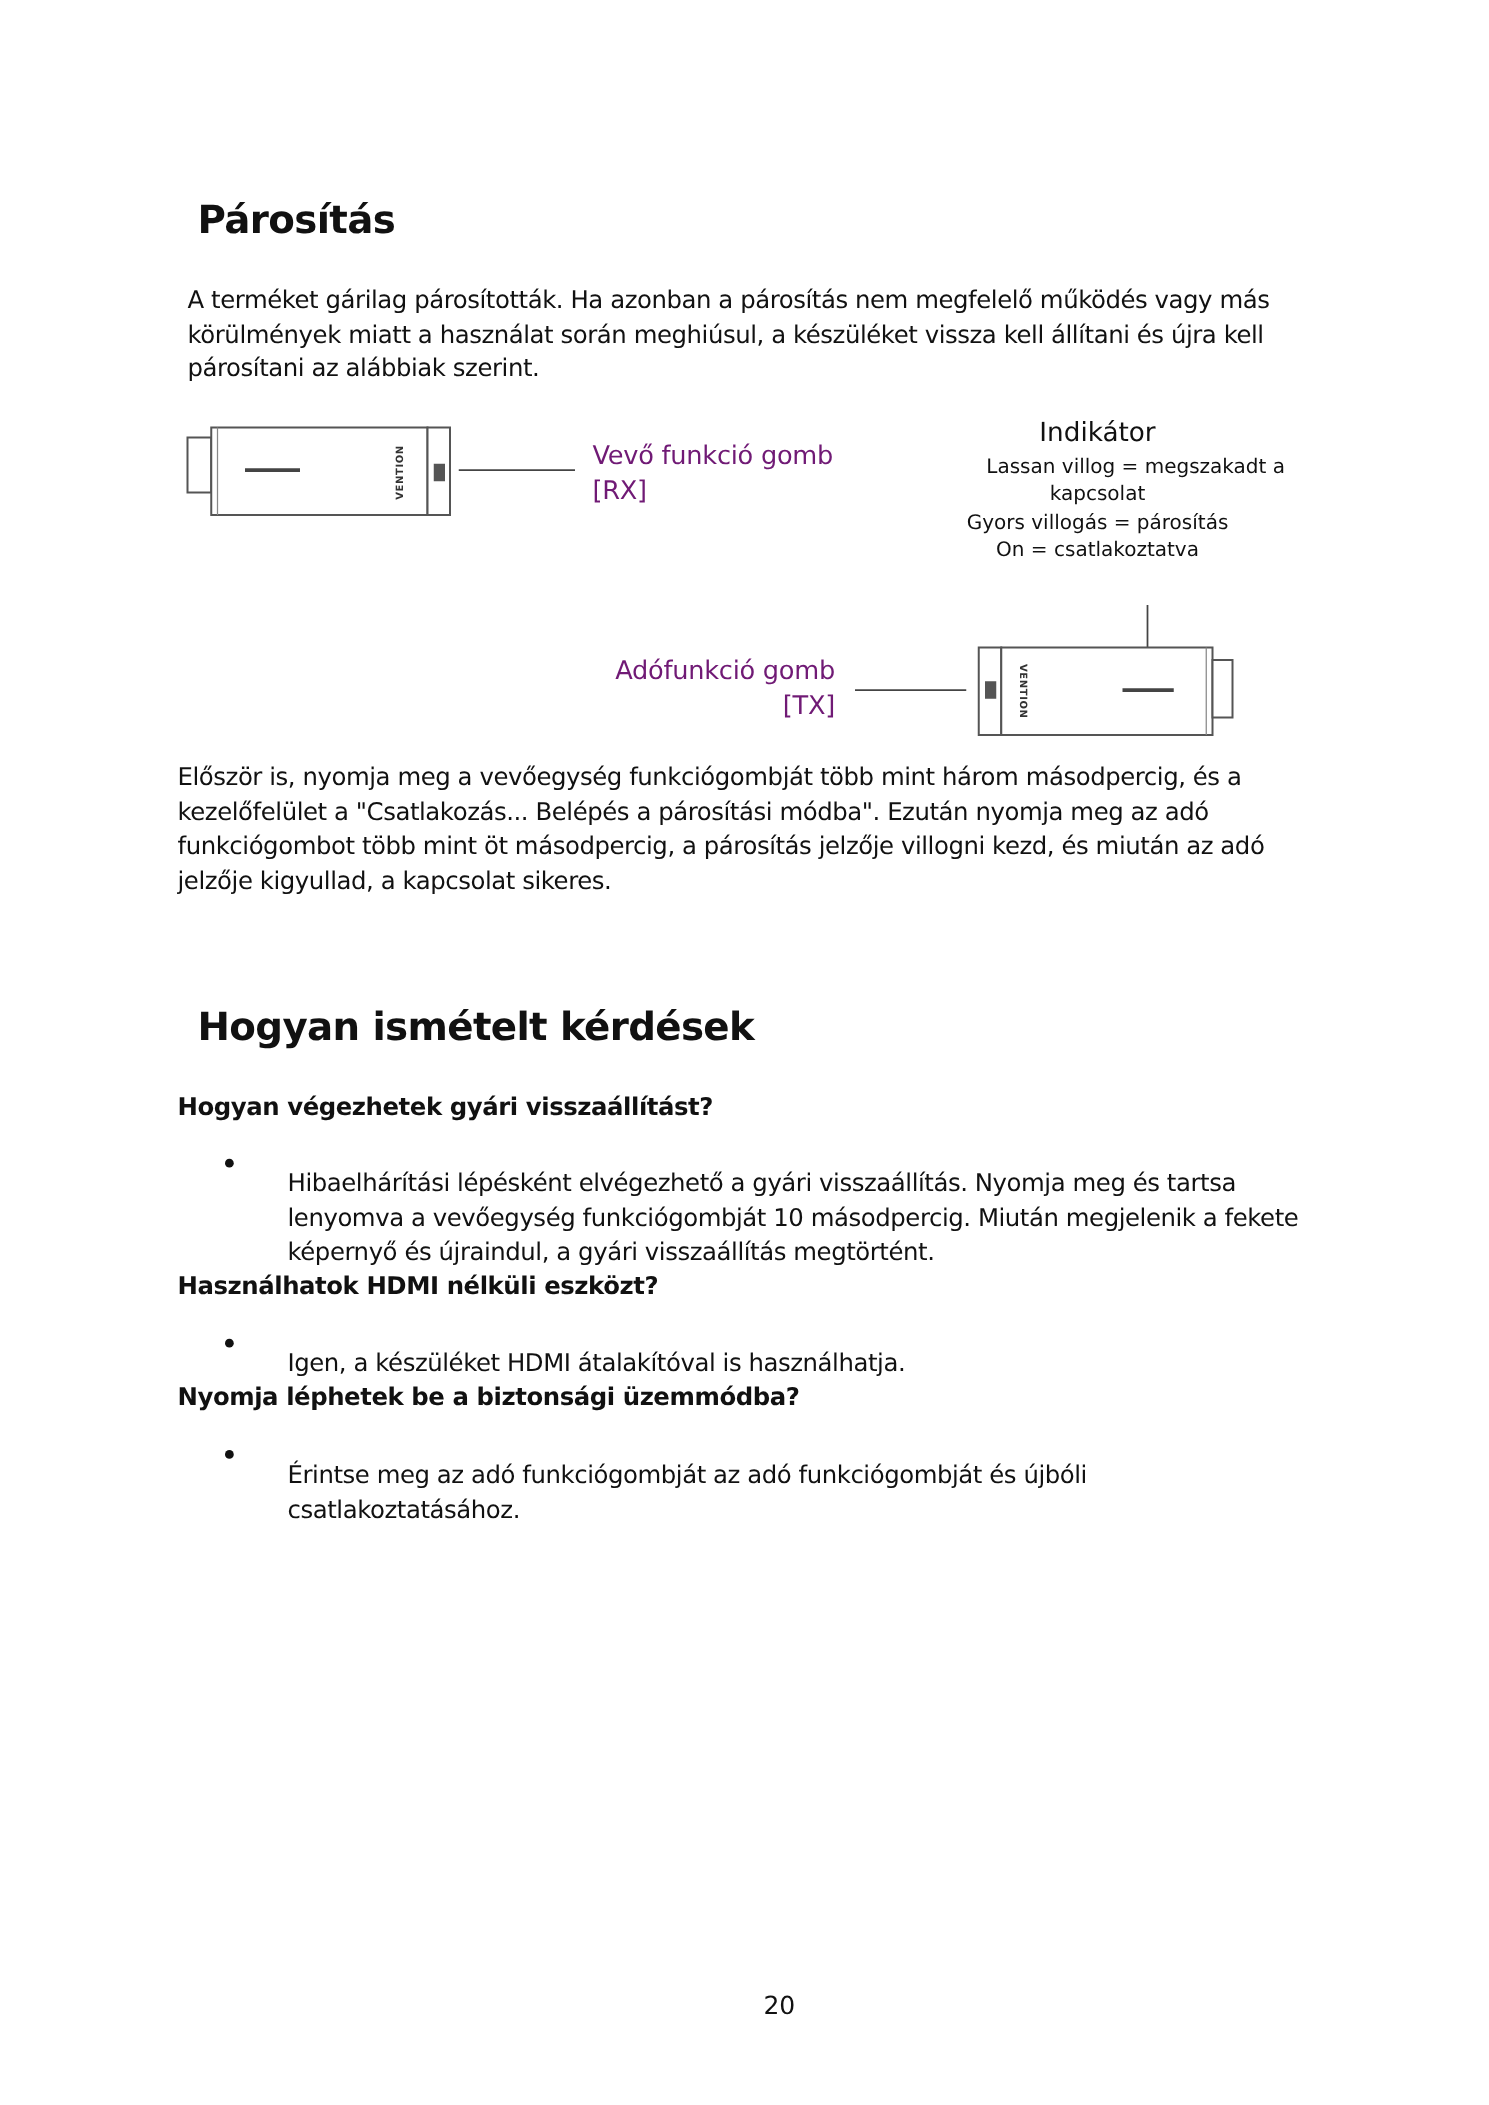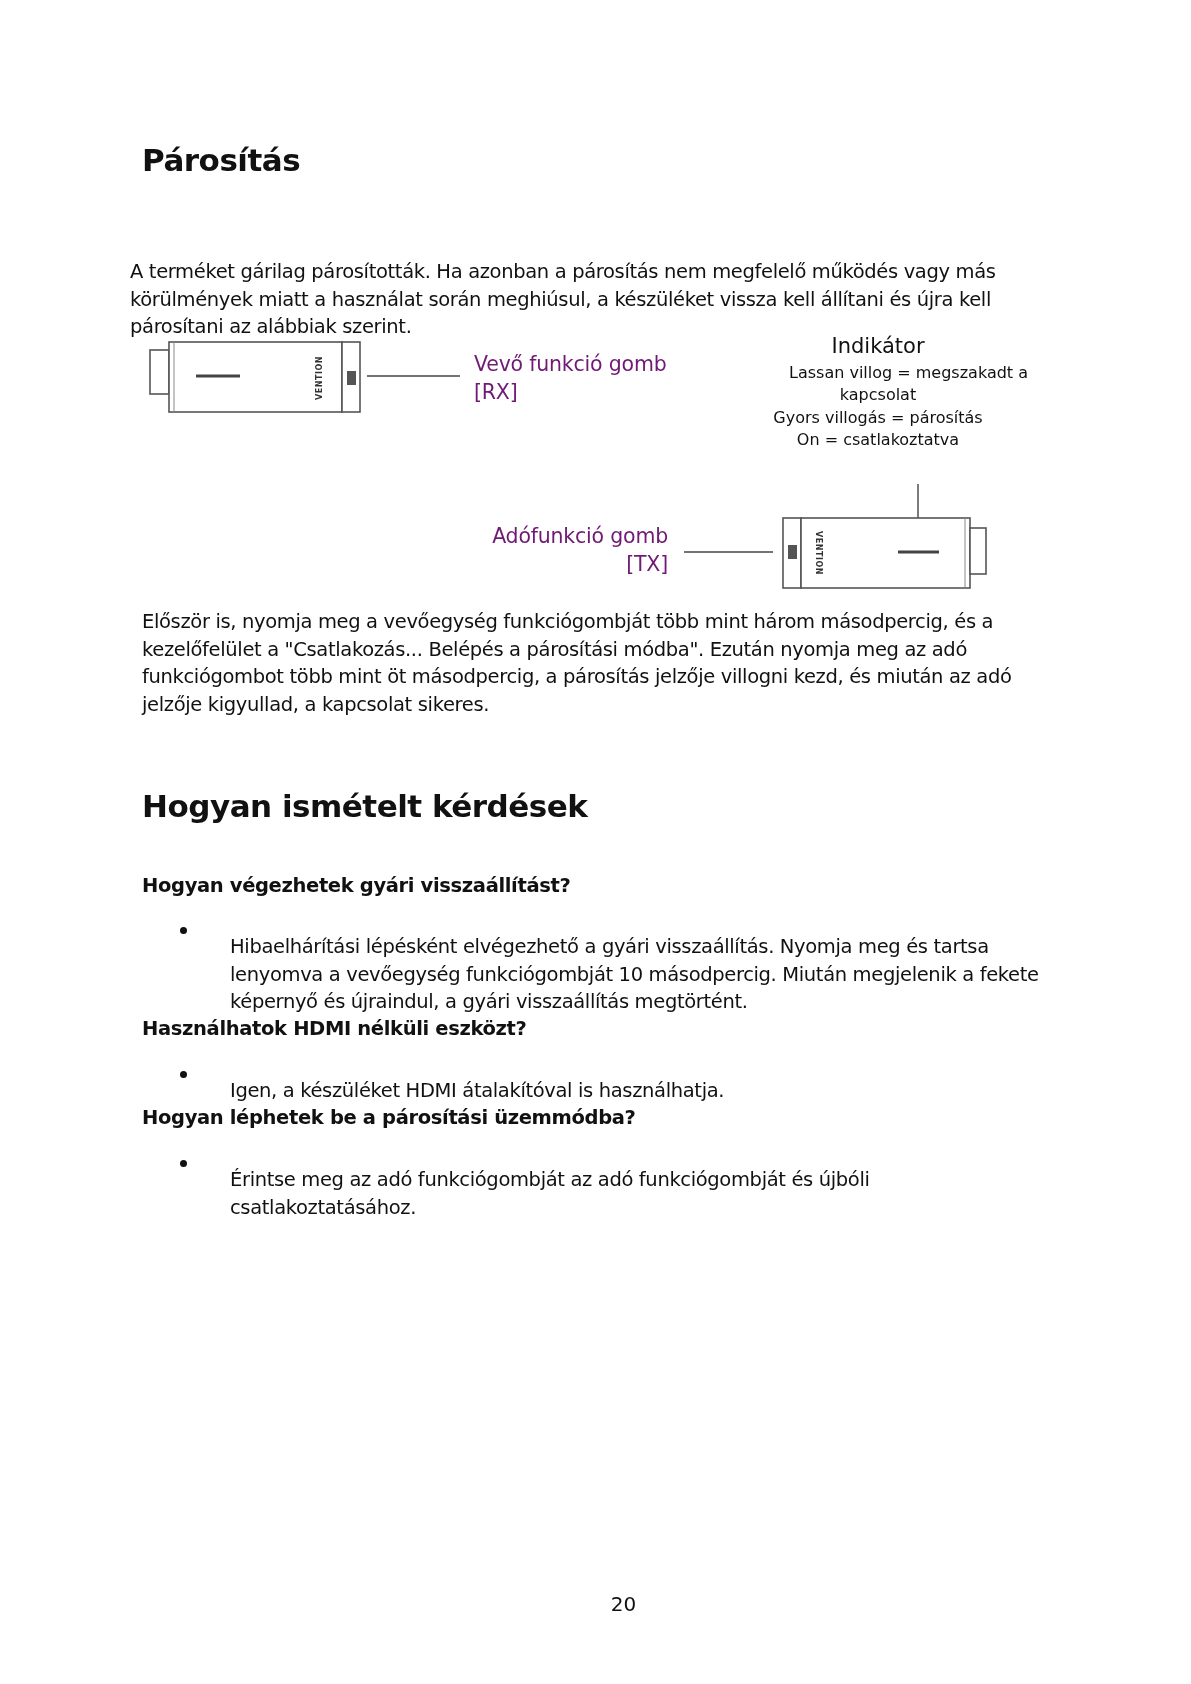--- a/index.html
+++ b/index.html
@@ -2,21 +2,21 @@
 <html><head>
   <meta charset="utf-8">
   <style>
     html, body { margin: 0; padding: 0; background: #ffffff; }
     body {
       width: 1191px; height: 1684px; position: relative; overflow: hidden;
       font-family: "DejaVu Sans", sans-serif; color: #111111;
     }
     .abs { position: absolute; }
     h1.section-title {
-      position: absolute; margin: 0; font-family: "DejaVu Sans", sans-serif;
+      position: absolute; margin: 16px; font-family: "DejaVu Sans", sans-serif;
       font-weight: bold; font-size: 31px; color: #111;
       letter-spacing: -0.5px;
     }
     .para {
       position: absolute; margin: 0; font-size: 19.5px; line-height: 27.5px;
       color: #111; letter-spacing: -0.35px;
     }
     .q {
       position: absolute; margin: 0; font-weight: bold; font-size: 19.5px;
       color: #111; letter-spacing: -0.35px;
@@ -36,21 +36,21 @@
     }
     .ind-title { position: absolute; font-size: 21px; text-align: center; width: 300px; }
     .ind-line { position: absolute; font-size: 16px; text-align: center; width: 300px; line-height: 22px; }
     .page-num { position: absolute; left: 0; width: 1191px; text-align: center; top: 1592px; font-size: 20px; padding-left: 28px; }
   </style>
 </head>
 <body>
 
 <h1 class="section-title" style="left:142px; top:142px;">Párosítás</h1>
 
-<p class="para" style="left:130px; top:226px; width:910px;margin-top:32px;">A terméket gárilag párosították. Ha azonban a párosítás nem megfelelő működés vagy más körülmények miatt a használat során meghiúsul, a készüléket vissza kell állítani és újra kell párosítani az alábbiak szerint.</p>
+<p class="para" style="left:150px; top:226px; width:910px;">A terméket gárilag párosították. Ha azonban a párosítás nem megfelelő működés vagy más körülmények miatt a használat során meghiúsul, a készüléket vissza kell állítani és újra kell párosítani az alábbiak szerint.</p>
 
 <div>
 
   <svg class="abs" style="left:148px; top:338px;" width="320" height="80">
     <rect x="2" y="12" width="19" height="44" fill="#fff" stroke="#555" stroke-width="1.6"></rect>
     <rect x="21" y="4" width="173" height="70" fill="#fff" stroke="#555" stroke-width="1.6"></rect>
     <line x1="26" y1="4" x2="26" y2="74" stroke="#888" stroke-width="1"></line>
     <rect x="194" y="4" width="18" height="70" fill="#fff" stroke="#555" stroke-width="1.6"></rect>
     <line x1="48" y1="38" x2="92" y2="38" stroke="#444" stroke-width="3"></line>
     <text x="0" y="0" transform="translate(174,40) rotate(-90)" text-anchor="middle" font-family="DejaVu Sans, sans-serif" font-size="8" font-weight="bold" fill="#333" letter-spacing="0.5">VENTION</text>
@@ -99,20 +99,20 @@
     <span class="bullet-dot"></span>
     <p class="bullet-text">Hibaelhárítási lépésként elvégezhető a gyári visszaállítás. Nyomja meg és tartsa lenyomva a vevőegység funkciógombját 10 másodpercig. Miután megjelenik a fekete képernyő és újraindul, a gyári visszaállítás megtörtént.</p>
   </div>
 
   <p class="q" style="left:142px; top:1017px;">Használhatok HDMI nélküli eszközt?</p>
   <div class="bullet-row" style="top:1061px;">
     <span class="bullet-dot"></span>
     <p class="bullet-text">Igen, a készüléket HDMI átalakítóval is használhatja.</p>
   </div>
 
-  <p class="q" style="left:142px; top:1106px;">Hogyan léphetek be a párosítási üzemmódba?</p>
+  <p class="q" style="left:142px; top:1106px;">Nyomja léphetek be a biztonsági üzemmódba?</p>
   <div class="bullet-row" style="top:1150px;">
     <span class="bullet-dot"></span>
     <p class="bullet-text" style="width:720px;">Érintse meg az adó funkciógombját az adó funkciógombját és újbóli csatlakoztatásához.</p>
   </div>
 </div>
 
 <div class="page-num">20</div>
 
 </body></html>

